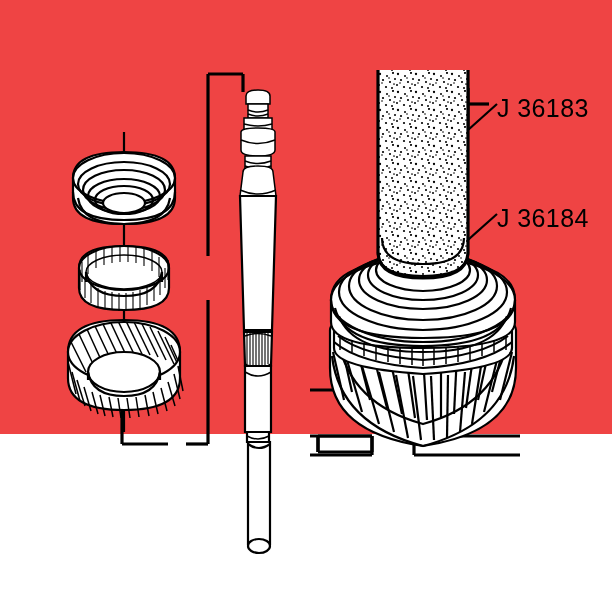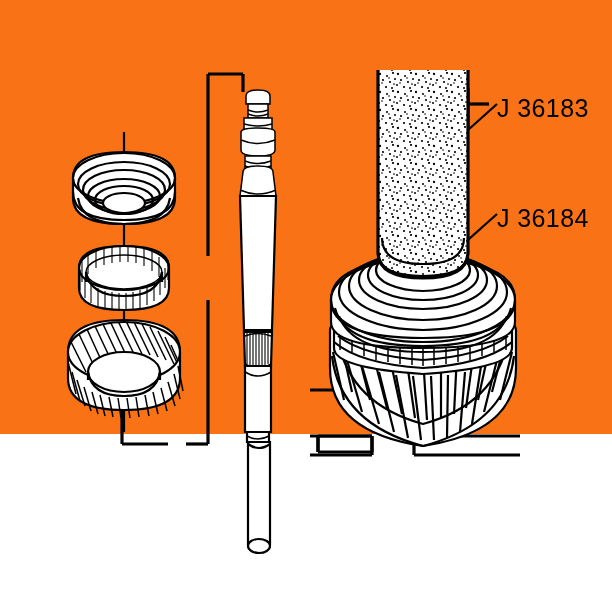--- a/index.html
+++ b/index.html
@@ -10,21 +10,21 @@
   body {
     width: 612px;
     height: 611px;
     overflow: hidden;
     font-family: "Liberation Sans", sans-serif;
   }
   #figure {
     position: relative;
     width: 612px;
     height: 434px;
-    background: #f97316;
+    background: #ef4444;
     text-decoration: underline;
   }
   #figure svg {
     display: block;
     width: 612px;
     height: 611px;
   }
   .ln  { fill: none; stroke: #000000; stroke-width: 2.2; }
   .ln-t{ fill: none; stroke: #000000; stroke-width: 1.5; }
   .ln-h{ fill: none; stroke: #000000; stroke-width: 3.2; }

